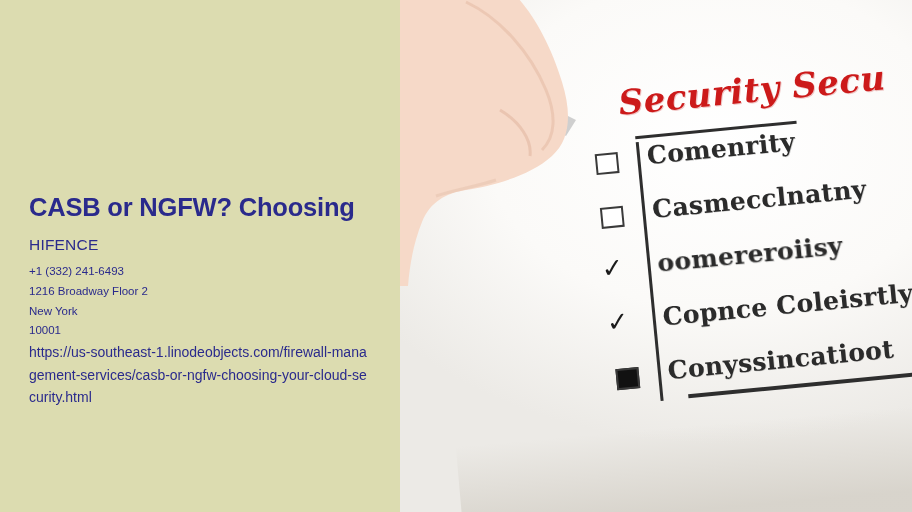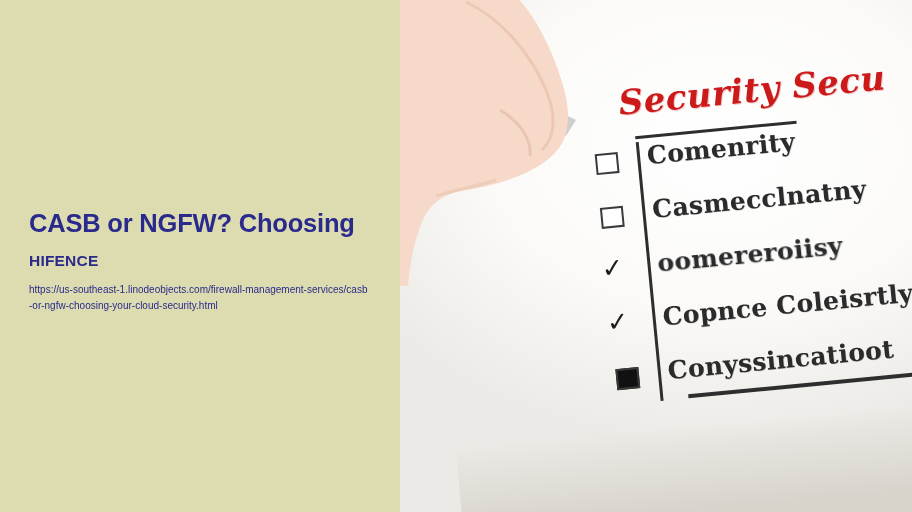--- a/index.html
+++ b/index.html
@@ -24,52 +24,51 @@
     position: relative;
     width: 400px;
     height: 512px;
     background: #dcdcb0;
     box-sizing: border-box;
     flex: 0 0 400px;
   }
   .left-inner {
     position: absolute;
     left: 29px;
-    top: 208px;
+    top: 192px;
     width: 380px;
   }
   .title {
     font-size: 25.5px;
     font-weight: bold;
     color: #2a2a8c;
     line-height: 1.18;
     letter-spacing: -0.2px;
     white-space: nowrap;
     margin: 0;
   }
   .brand {
     margin-top: 14px;
     font-size: 15.5px;
-    font-weight: bold;
+    font-weight: normal;
     color: #2a2a8c;
     letter-spacing: 0.2px;
   }
   .meta {
     margin-top: 8px;
     color: #2a2a8c;
     font-size: 11.5px;
     line-height: 1.72;
   }
   .meta div {
     white-space: nowrap;
   }
   .url {
-    margin-top: 12px;
-    color: #2a2a8c;
-    font-size: 10px;
+    color: #2a2a8c;
+    font-size: 14px;
     line-height: 1.62;
     width: 340px;
     word-break: break-all;
   }
   
   .photo {
     position: relative;
     width: 512px;
     height: 512px;
     flex: 0 0 512px;
@@ -207,20 +206,26 @@
 <body>
 
 <div class="page">
 
   <div class="left-panel">
     <div class="left-inner">
       <h1 class="title">
         <span>CASB or NGFW? Choosing</span><br>
       </h1>
       <div class="brand">HIFENCE</div>
+      <div class="meta">
+        <div>+1 (332) 241-6493</div>
+        <div>1216 Broadway Floor 2</div>
+        <div>New York</div>
+        <div>10001</div>
+      </div>
       <div class="url">
         <span>https://us-southeast-1.linodeobjects.com/firewall-management-servi</span><span>ces/casb-or-ngfw-choosing-your-cloud-security.html</span>
       </div>
     </div>
   </div>
 
   <div class="panel-divider"></div>
 
   <div class="photo">
     <div class="paper"></div>

